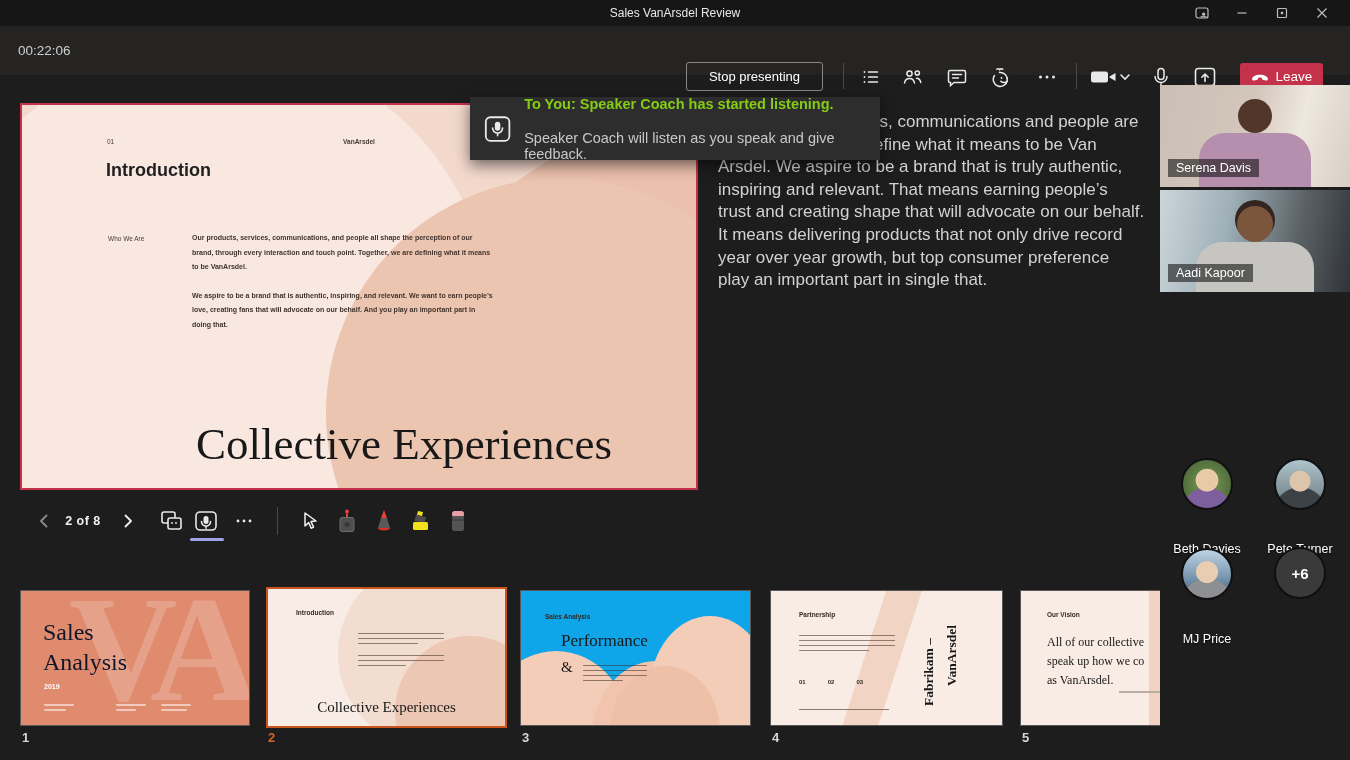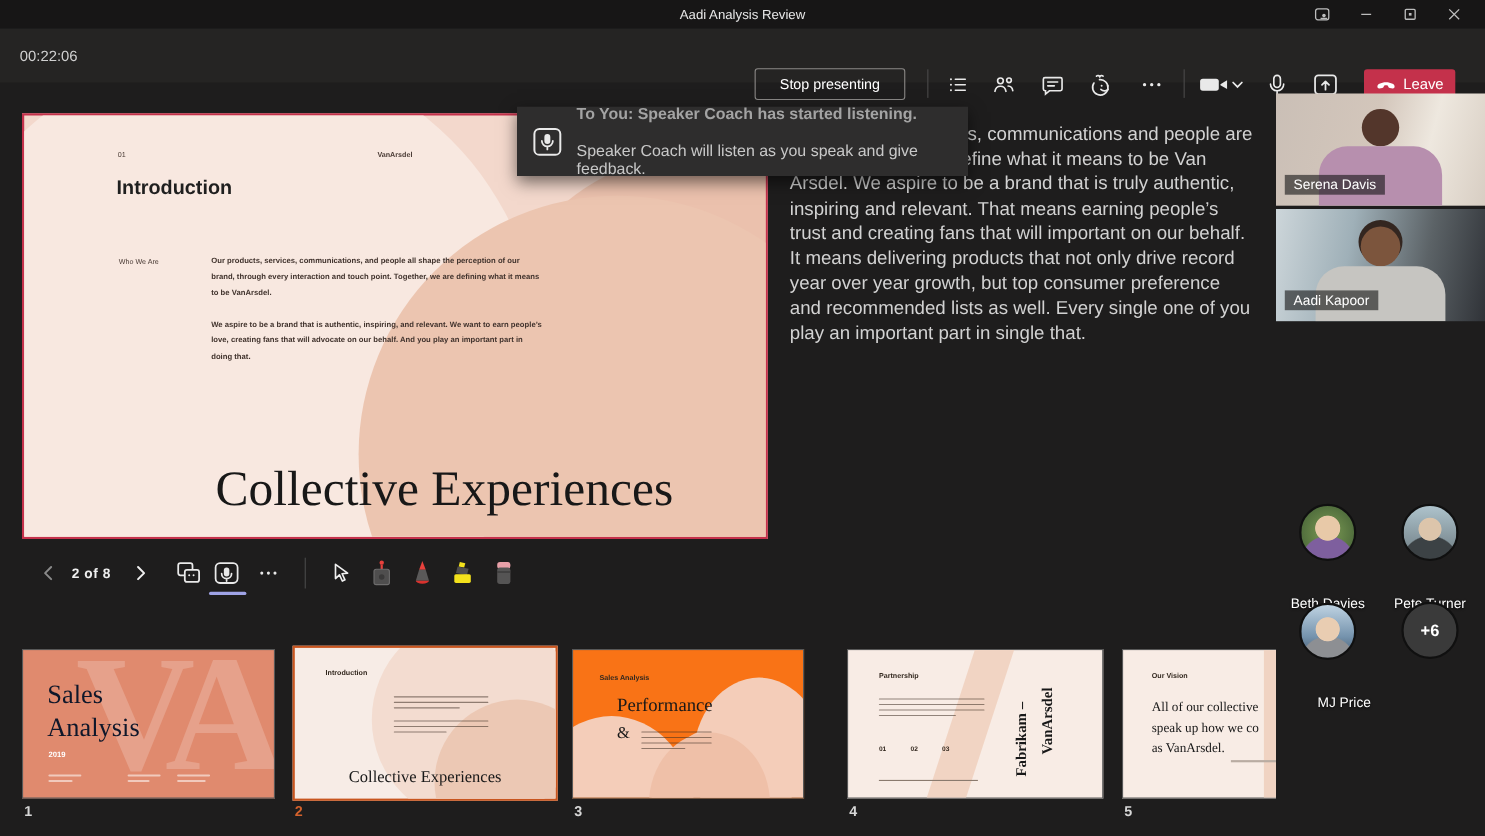--- a/index.html
+++ b/index.html
@@ -48,21 +48,21 @@
                 font-family:"Liberation Serif", serif; font-size:45px; color:#181818; }
 
   
   .notes { position:absolute; left:718px; top:111px; width:432px; color:#d2d2d2;
            font-size:17px; line-height:22.6px; z-index:1; }
 
   
   .toast { position:absolute; left:470px; top:97px; width:410px; height:63px; background:#2e2d2d;
            z-index:5; display:flex; align-items:center; padding:0 14px; gap:13px;
            box-shadow:0 5px 14px rgba(0,0,0,.55); cursor:pointer; }
-  .toast-title { color:#a3a3a3; font-size:14.5px; font-weight:bold; margin-bottom:18px; }
+  .toast-title { color:#84cc16; font-size:14.5px; font-weight:bold; margin-bottom:18px; }
   .toast-body { color:#c8c8c8; font-size:14.5px; }
 
   
   .navbar { position:absolute; left:0; top:505px; width:700px; height:36px; }
   .navitem { position:absolute; top:0; width:32px; height:32px; background:none; border:none;
              display:flex; align-items:center; justify-content:center; cursor:pointer; }
   .nav-pos { position:absolute; left:55px; top:9px; width:56px; text-align:center; color:#efefef;
              font-size:12.5px; font-weight:bold; letter-spacing:.5px; }
   .coach-underline { position:absolute; left:190px; top:33px; width:34px; height:3px;
                      border-radius:2px; background:#9fa3e6; }
@@ -81,21 +81,21 @@
   .bar { background:rgba(255,255,255,.55); height:2px; border-radius:1px; margin-top:3px; }
   .t1-foot { position:absolute; top:110px; width:30px; }
   .t2 { left:266px; top:2px; width:241px; height:141px; background:#f7ece6; border:2px solid #c8551e; }
   .t2 .mc1 { width:190px; height:190px; left:70px; top:-30px; background:#f3dcd0; }
   .t2 .mc2 { width:150px; height:150px; right:-40px; bottom:-60px; background:#ecc8b4; }
   .mini-heading { position:absolute; left:28px; top:20px; font-size:6.5px; font-weight:bold; color:#33281f; }
   .t2-display { position:absolute; left:0; right:0; bottom:10px; text-align:center;
                 font-family:"Liberation Serif",serif; font-size:15px; color:#181818; }
   .mini-bars { position:absolute; width:86px; }
   .gray .bar { background:rgba(60,45,35,.55); height:1.5px; margin-top:3.5px; }
-  .t3 { left:520px; top:5px; width:211px; height:136px; background:#f97316; }
+  .t3 { left:520px; top:5px; width:231px; height:136px; background:#0ea5e9; }
   .t3-display { position:absolute; left:40px; top:40px; font-family:"Liberation Serif",serif;
                 font-size:17px; color:#181818; }
   .t3-amp { position:absolute; left:40px; top:68px; font-family:"Liberation Serif",serif;
             font-size:15px; color:#181818; }
   .blob { position:absolute; border-radius:50%; }
   .t4 { left:770px; top:5px; width:233px; height:136px; background:#f8ece5; }
   .t4-stripe { position:absolute; left:90px; top:-30px; width:34px; height:220px;
                background:#f1d4c3; transform:rotate(18deg); }
   .t4-steps { position:absolute; left:28px; top:88px; display:flex; gap:22px; }
   .t4-step { font-size:6px; font-weight:bold; color:#33281f; }
@@ -139,21 +139,21 @@
              text-shadow:0 1px 2px rgba(0,0,0,.8);margin-top:24px; }
 
   svg { display:block; }
 </style>
 </head>
 <body>
 
 <div class="app">
 
   <div class="titlebar">
-    <span class="tb-title">Aadi Analysis Review</span>
+    <span class="tb-title">Sales VanArsdel Review</span>
     <div class="tb-controls">
       <button class="winbtn">
         <svg width="14" height="14" viewBox="0 0 14 14">
             <rect x="1" y="2" width="12" height="10" rx="2" fill="none" stroke="#bdbdbd" stroke-width="1.2"></rect>
             <circle cx="8.6" cy="8.2" r="1.6" fill="#bdbdbd"></circle>
             <path d="M5.5 10.8h6" stroke="#bdbdbd" stroke-width="1.2"></path>
           </svg>
       </button>
       <button class="winbtn">
         <svg width="12" height="12" viewBox="0 0 12 12">
@@ -259,24 +259,23 @@
       <p>We aspire to be a brand that is authentic, inspiring, and relevant. We want to earn people’s love, creating fans that will advocate on our behalf. And you play an important part in doing that.</p>
     </div>
     <div class="sl-display">Collective Experiences</div>
   </div>
 
   <div class="notes">
     <div>Our products, services, communications and people are</div>
     <div>our foundation and define what it means to be Van</div>
     <div>Arsdel. We aspire to be a brand that is truly authentic,</div>
     <div>inspiring and relevant. That means earning people’s</div>
-    <div>trust and creating fans that will important on our behalf.</div>
+    <div>trust and creating shape that will advocate on our behalf.</div>
     <div>It means delivering products that not only drive record</div>
     <div>year over year growth, but top consumer preference</div>
-    <div>and recommended lists as well. Every single one of you</div>
     <div>play an important part in single that.</div>
   </div>
 
   <div class="toast">
     <svg width="30" height="30" viewBox="0 0 30 30">
         <rect x="2" y="2" width="26" height="26" rx="5" fill="none" stroke="#e9e9e9" stroke-width="2"></rect>
         <rect x="12" y="7" width="6" height="10" rx="3" fill="#e9e9e9"></rect>
         <path d="M9.5 14a5.5 5.5 0 0 0 11 0M15 19.5v3" stroke="#e9e9e9" stroke-width="1.8" fill="none" stroke-linecap="round"></path>
       </svg>
     <div>
@@ -462,20 +461,20 @@
       <span class="v-name">Serena Davis</span>
     </div>
 
     <div class="avatar av-beth"></div>
     <span class="av-name" style="left:1px;top:443px">Beth Davies</span>
 
     <div class="avatar av-pete"></div>
     <span class="av-name" style="left:94px;top:443px">Pete Turner</span>
 
     <div class="avatar av-mj"></div>
-    <span class="av-name" style="left:16px;top:533px">MJ Price</span>
+    <span class="av-name" style="left:1px;top:533px">MJ Price</span>
 
     <div class="avatar av-more">
       <span>+6</span>
     </div>
   </div>
 
 </div>
 
 </body></html>

